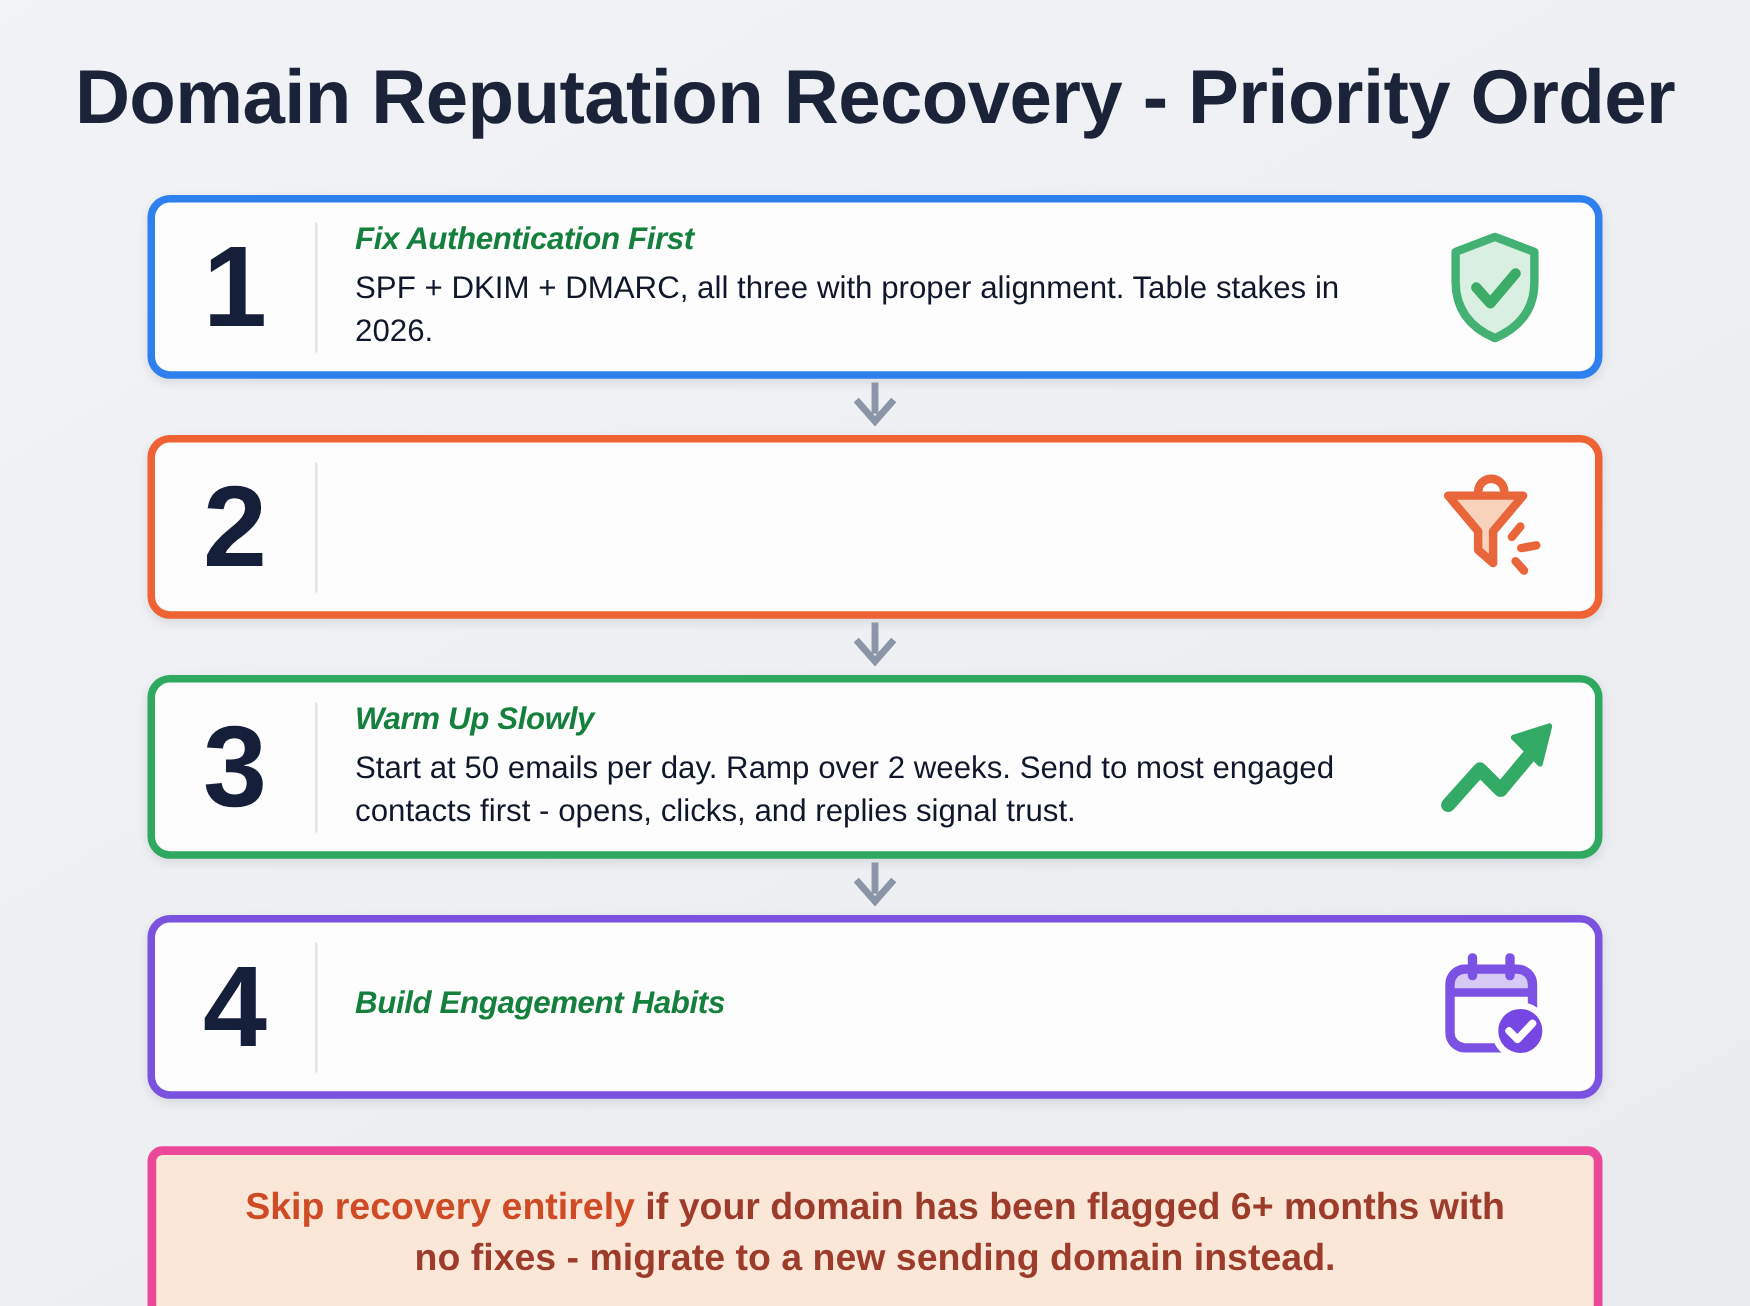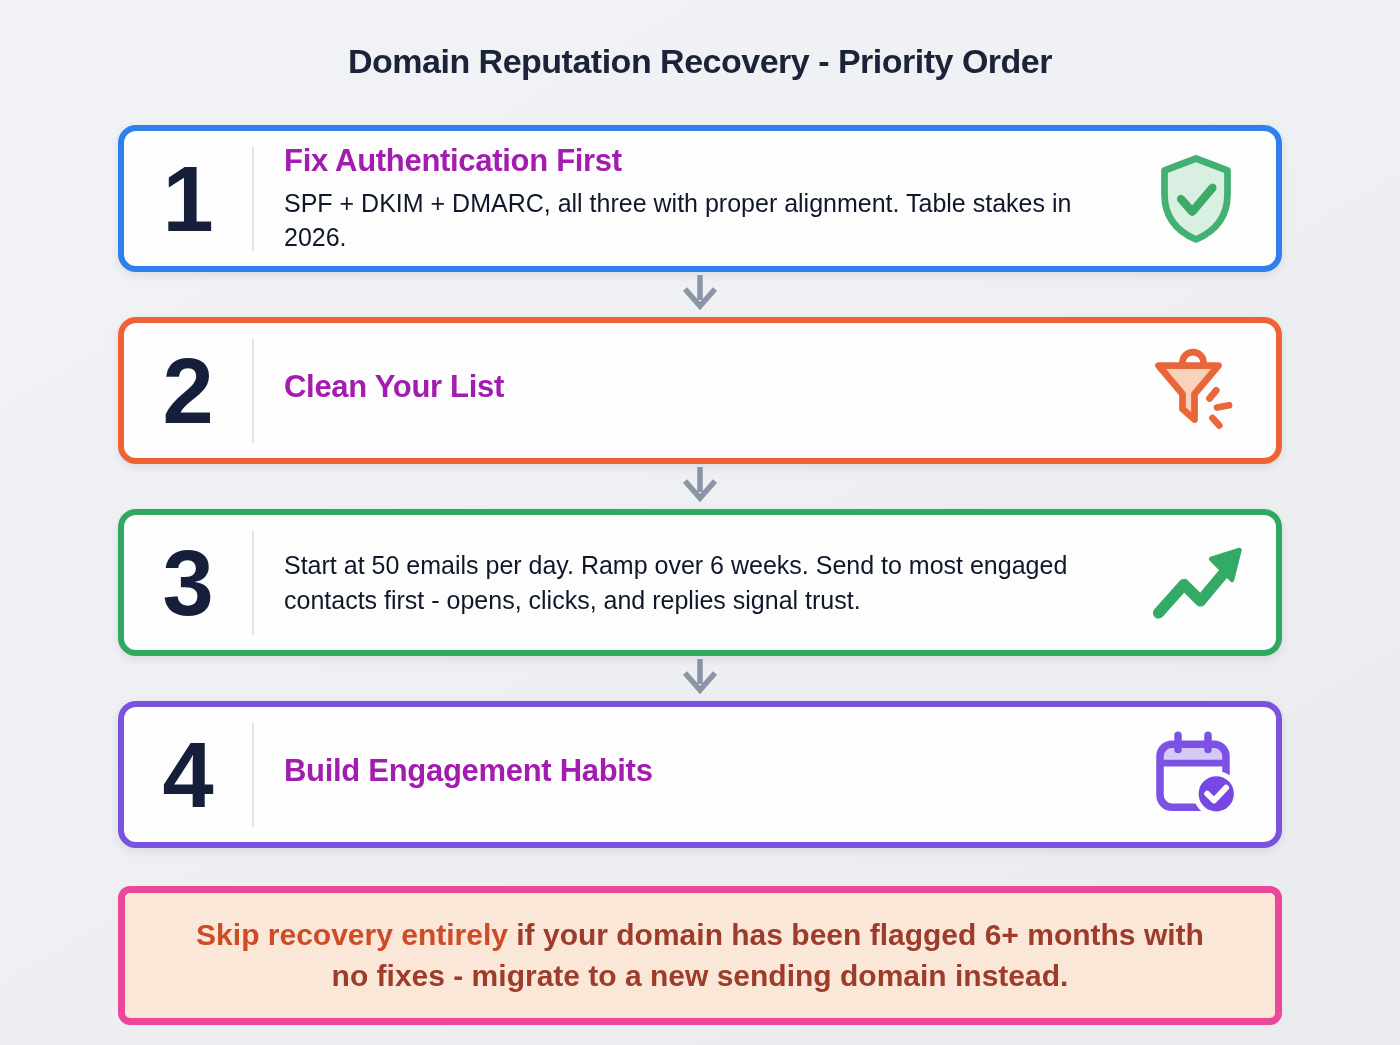--- a/index.html
+++ b/index.html
@@ -5,21 +5,21 @@
   html,body{margin:0;padding:0;}
   body{
     width:1400px;height:1045px;
     background:linear-gradient(150deg,#f2f3f6 0%,#edeff2 55%,#e9ebef 100%);
     font-family:"Liberation Sans", sans-serif;
     overflow:hidden;
   }
   .page-title{
     padding-top:42px;
     text-align:center;
-    font-size:34px;
+    font-size:61px;
     font-weight:800;
     letter-spacing:-0.5px;
     color:#1a2338;
     margin:0 0 44px 0;
   }
   .stack{
     width:1164px;
     margin:0 auto;
   }
   .card{
@@ -47,25 +47,26 @@
     background:#dfe3ea;
     flex:0 0 2px;
   }
   .content{
     flex:1 1 auto;
     padding-left:30px;
     padding-right:16px;
     max-width:846px;
   }
   .card-title{
-    font-size:31px;
-    font-weight:800;
-    color:#a21caf;
+    font-size:25px;
+    font-weight:800;
+    color:#15803d;
     letter-spacing:-0.3px;
     margin-bottom:7px;
+    font-style:italic;
   }
   .card-desc{
     font-size:25px;
     line-height:1.37;
     color:#0f172a;
   }
   .icon-wrap{
     flex:0 0 100px;
     width:100px;
     display:flex;
@@ -123,21 +124,20 @@
     <svg width="40" height="42" viewBox="0 0 40 42" aria-hidden="true">
       <path d="M20 1 V26" stroke="#8a95a7" stroke-width="5.5" fill="none"></path>
       <path d="M5 15 L20 32 L35 15" stroke="#8a95a7" stroke-width="5.5" fill="none"></path>
     </svg>
   </div>
 
   <div class="card" style="border-color: rgb(238, 98, 51);">
     <div class="num">2</div>
     <div class="vdivider"></div>
     <div class="content">
-      <div class="card-title">Clean Your List</div>
     </div>
     <div class="icon-wrap">
       <svg width="96" height="96" viewBox="0 0 64 64" aria-hidden="true">
         <path d="M23 13 a7 7 0 0 1 14 0" fill="none" stroke="#e8663a" stroke-width="4.5" stroke-linecap="round"></path>
         <path d="M7 15 L47 15 L31 34 L31 51 L23 44 L23 34 Z" fill="#f9d2bc" stroke="#e8663a" stroke-width="4.5" stroke-linejoin="round"></path>
         <path d="M41 37 L45.5 31.5" stroke="#e8663a" stroke-width="4.5" stroke-linecap="round" fill="none"></path>
         <path d="M46 43 L54 41.5" stroke="#e8663a" stroke-width="4.5" stroke-linecap="round" fill="none"></path>
         <path d="M43 50 L47.5 55" stroke="#e8663a" stroke-width="4.5" stroke-linecap="round" fill="none"></path>
       </svg>
     </div>
@@ -147,21 +147,22 @@
     <svg width="40" height="42" viewBox="0 0 40 42" aria-hidden="true">
       <path d="M20 1 V26" stroke="#8a95a7" stroke-width="5.5" fill="none"></path>
       <path d="M5 15 L20 32 L35 15" stroke="#8a95a7" stroke-width="5.5" fill="none"></path>
     </svg>
   </div>
 
   <div class="card" style="border-color: rgb(47, 168, 96);">
     <div class="num">3</div>
     <div class="vdivider"></div>
     <div class="content">
-      <div class="card-desc">Start at 50 emails per day. Ramp over 6 weeks. Send to most engaged contacts first - opens, clicks, and replies signal trust.</div>
+      <div class="card-title">Warm Up Slowly</div>
+      <div class="card-desc">Start at 50 emails per day. Ramp over 2 weeks. Send to most engaged contacts first - opens, clicks, and replies signal trust.</div>
     </div>
     <div class="icon-wrap">
       <svg width="96" height="96" viewBox="0 0 64 64" aria-hidden="true">
         <path d="M7 52 L24 33 L35 44 L50 26" fill="none" stroke="#33ab66" stroke-width="7.5" stroke-linecap="round" stroke-linejoin="round"></path>
         <path d="M42 16 L61 10 L56 30 Z" fill="#33ab66" stroke="#33ab66" stroke-width="3" stroke-linejoin="round"></path>
       </svg>
     </div>
   </div>
 
   <div class="arrow-row">

